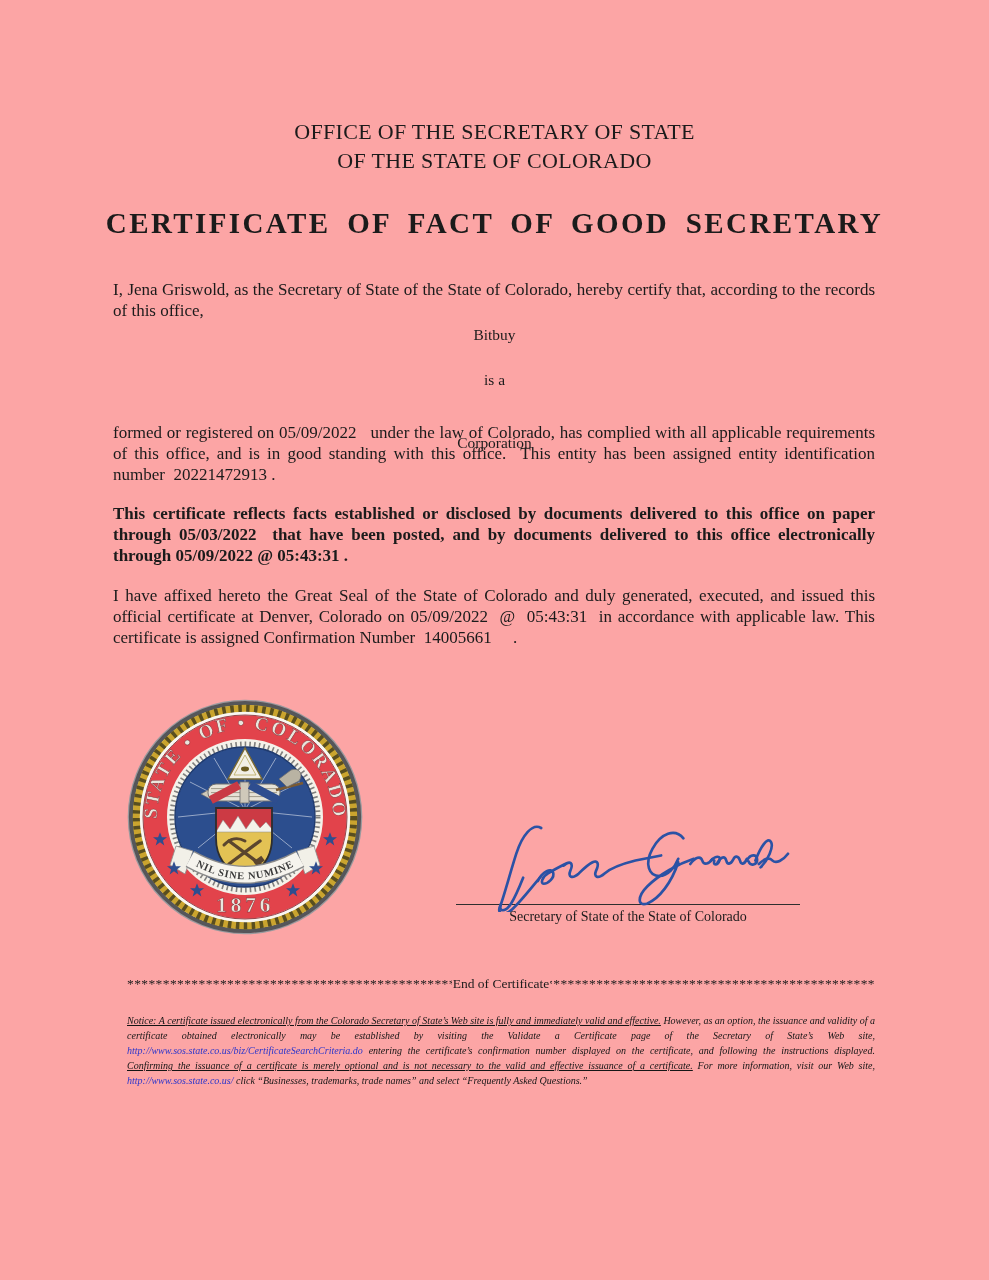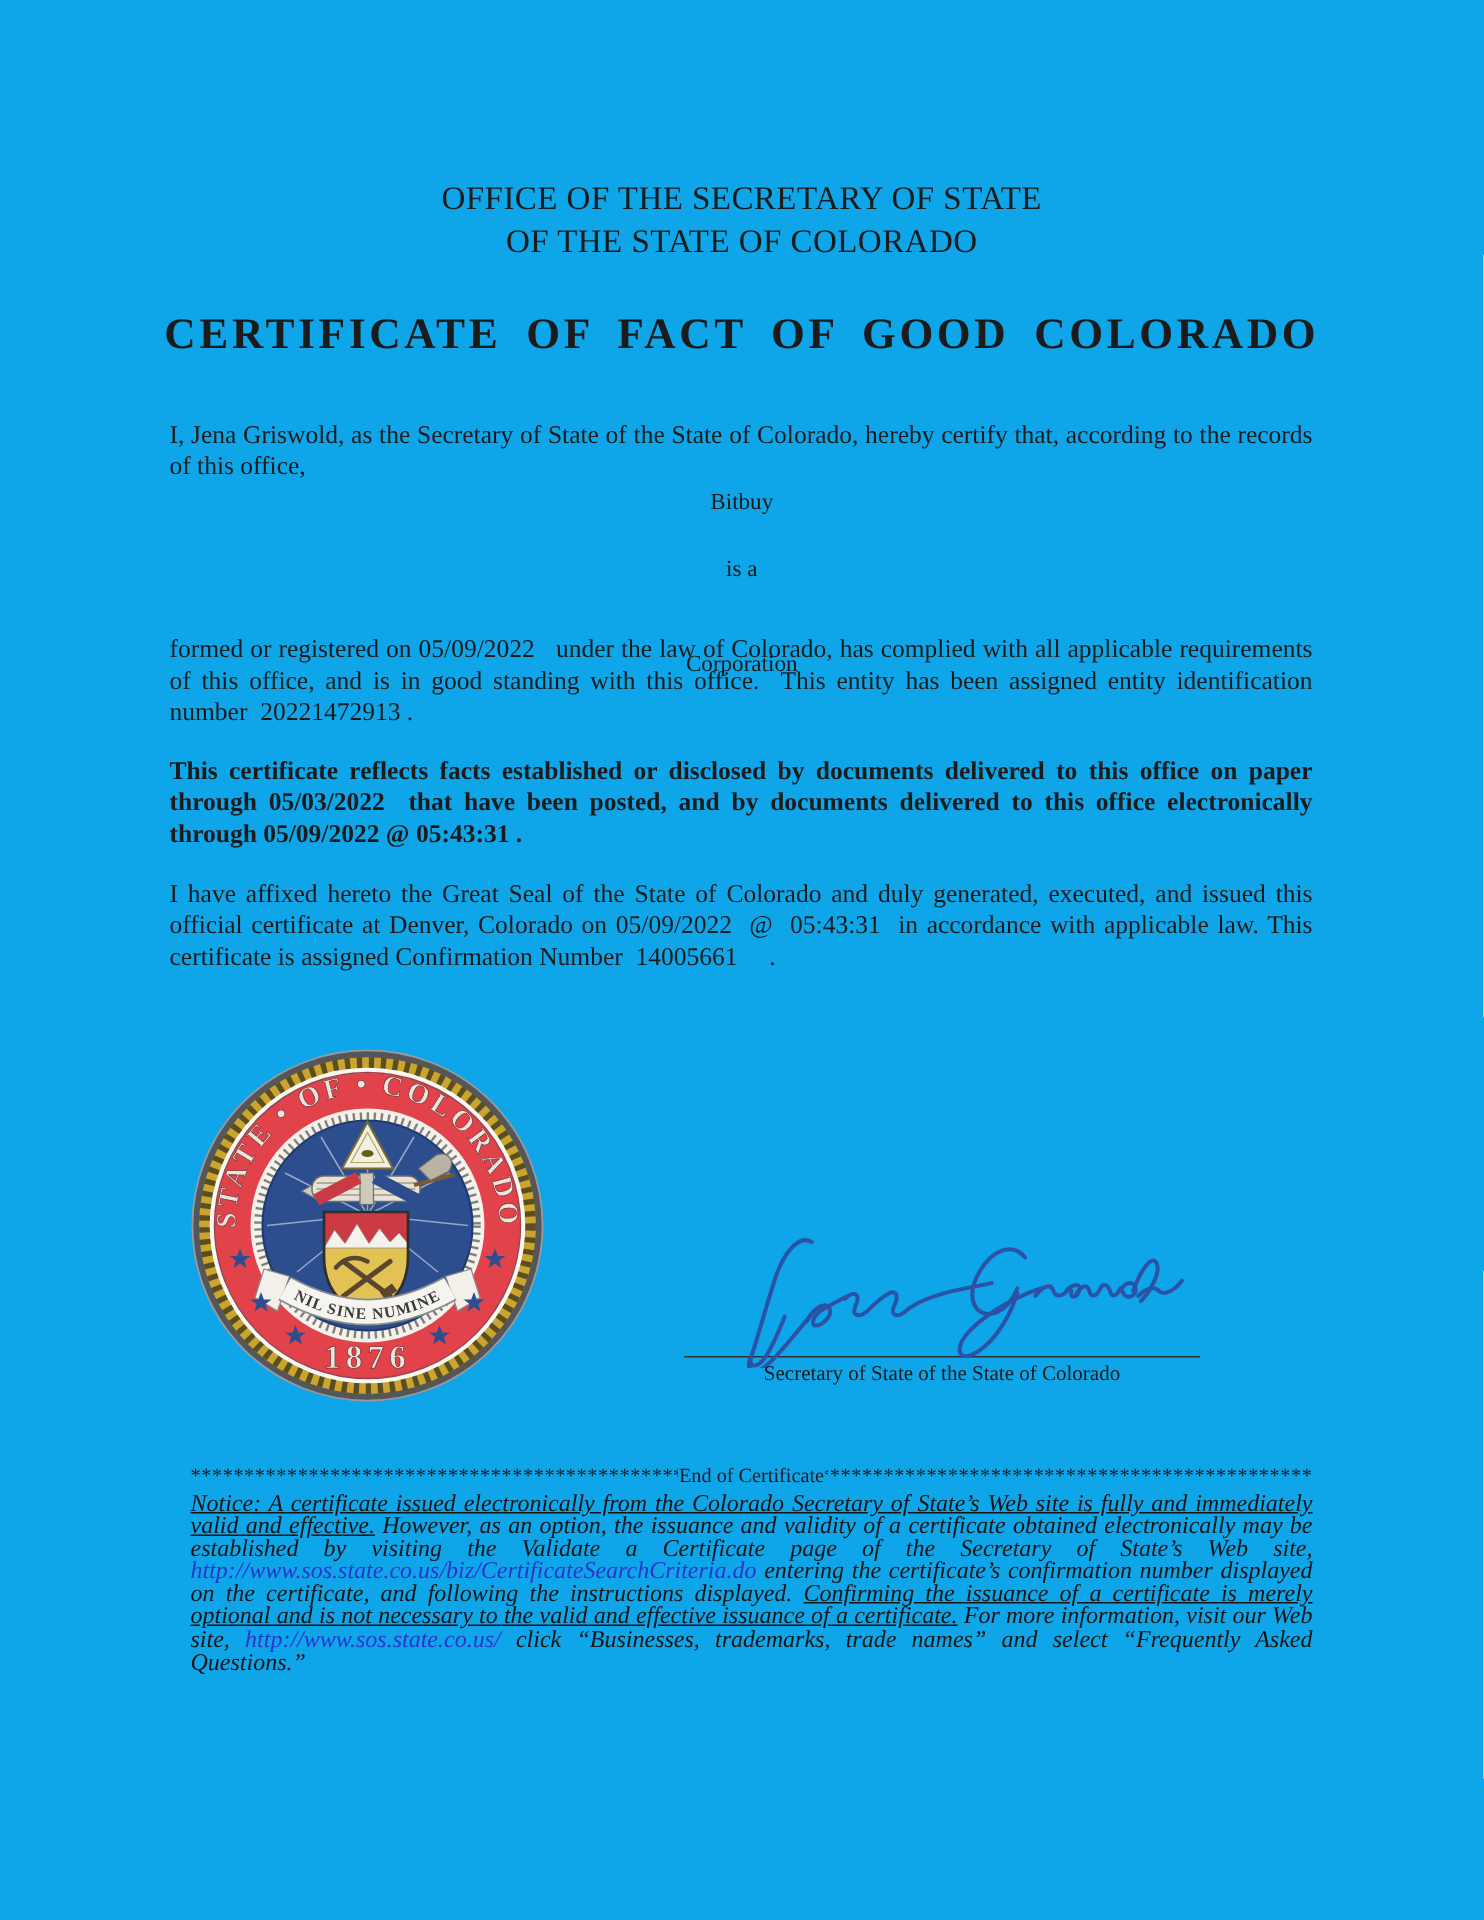--- a/index.html
+++ b/index.html
@@ -1,17 +1,17 @@
 <!DOCTYPE html>
 <html><head>
 <meta charset="utf-8">
 <style>
   html,body{margin:0;padding:0;background:#ffffff;}
   .page{
-    position:relative;width:989px;height:1280px;background:#0ea5e9;
+    position:relative;width:989px;height:1280px;background:#fca5a5;
     font-family:"Liberation Serif", serif;color:#1b1b1b;overflow:hidden;
   }
   .header-block{position:absolute;top:117px;left:0;width:100%;text-align:center;
     font-size:22px;line-height:29px;letter-spacing:.3px;}
   .cert-title{position:absolute;top:207px;left:0;width:100%;text-align:center;
     font-weight:bold;font-size:29px;letter-spacing:2.4px;word-spacing:7px;}
   .para{position:absolute;left:113px;width:762px;font-size:17px;line-height:21px;
     text-align:justify;}
   .center-line{position:absolute;left:0;width:100%;text-align:center;font-size:15.4px;}
   #intro{top:279px;}
@@ -24,36 +24,36 @@
   .seal-wrap{position:absolute;left:126px;top:698px;width:238px;height:238px;}
   .sig-block{position:absolute;left:456px;top:816px;width:344px;}
   .sig-svg{display:block;margin:0 0 0 26px;}
   .sig-line{border:0;border-top:1.6px solid #2e2e2e;margin:-8px 0 0 0;}
   .sig-title{text-align:center;font-size:14px;padding-top:4px;}
   .footer{position:absolute;left:127px;top:976px;width:748px;}
   .endline{display:flex;font-size:13.5px;line-height:16px;white-space:nowrap;}
   .endline .ast{flex:1;overflow:hidden;letter-spacing:.4px;}
   .endline .ast.right{direction:rtl;}
   .endline .endlabel{flex:0 0 auto;padding:0 1px;}
-  .notice{font-style:italic;font-size:16px;line-height:15.1px;text-align:justify;
-    margin-top:3px;color:#151515;}
+  .notice{font-style:italic;font-size:10px;line-height:15.1px;text-align:justify;
+    margin-top:21px;color:#151515;}
   .seg-underline{text-decoration:underline;}
   a.seg-link{color:#2a35cc;text-decoration:none;font-style:italic;cursor:pointer;}
 </style>
 </head>
 <body>
 
 <div class="page">
 
   <div class="header-block">
     <div>OFFICE OF THE SECRETARY OF STATE</div>
     <div>OF THE STATE OF COLORADO</div>
   </div>
 
-  <div class="cert-title">CERTIFICATE OF FACT OF GOOD COLORADO</div>
+  <div class="cert-title">CERTIFICATE OF FACT OF GOOD SECRETARY</div>
 
   <div class="para" id="intro">I, Jena Griswold, as the Secretary of State of the State of Colorado, hereby certify that, according to the records of this office,</div>
 
   <div class="center-line" id="entity-name">Bitbuy</div>
   <div class="center-line" id="is-a">is a</div>
   <div class="center-line" id="entity-type">Corporation</div>
 
   <div class="para" id="formed">formed or registered on 05/09/2022 &nbsp;&nbsp;under the law of Colorado, has complied with all applicable requirements of this office, and is in good standing with this office.&nbsp; This entity has been assigned entity identification number &nbsp;20221472913 .</div>
   <div class="para" id="reflects">This certificate reflects facts established or disclosed by documents delivered to this office on paper through 05/03/2022 &nbsp;that have been posted, and by documents delivered to this office electronically through 05/09/2022 @ 05:43:31 .</div>
   <div class="para" id="affixed">I have affixed hereto the Great Seal of the State of Colorado and duly generated, executed, and issued this official certificate at Denver, Colorado on 05/09/2022 &nbsp;@&nbsp; 05:43:31 &nbsp;in accordance with applicable law. This certificate is assigned Confirmation Number &nbsp;14005661 &nbsp;&nbsp;&nbsp;&nbsp;.</div>

